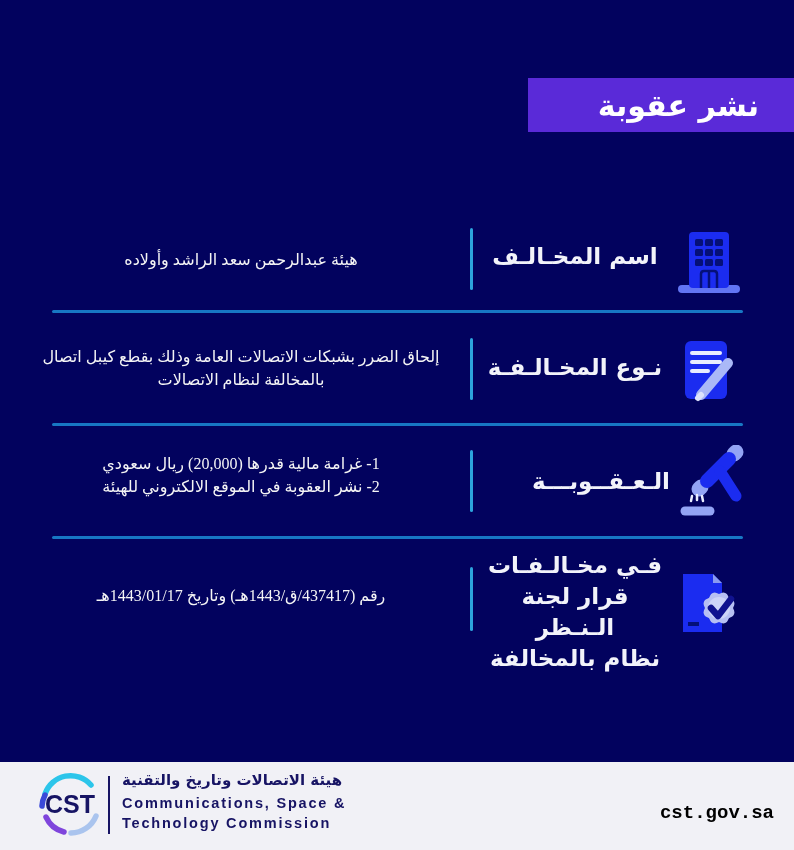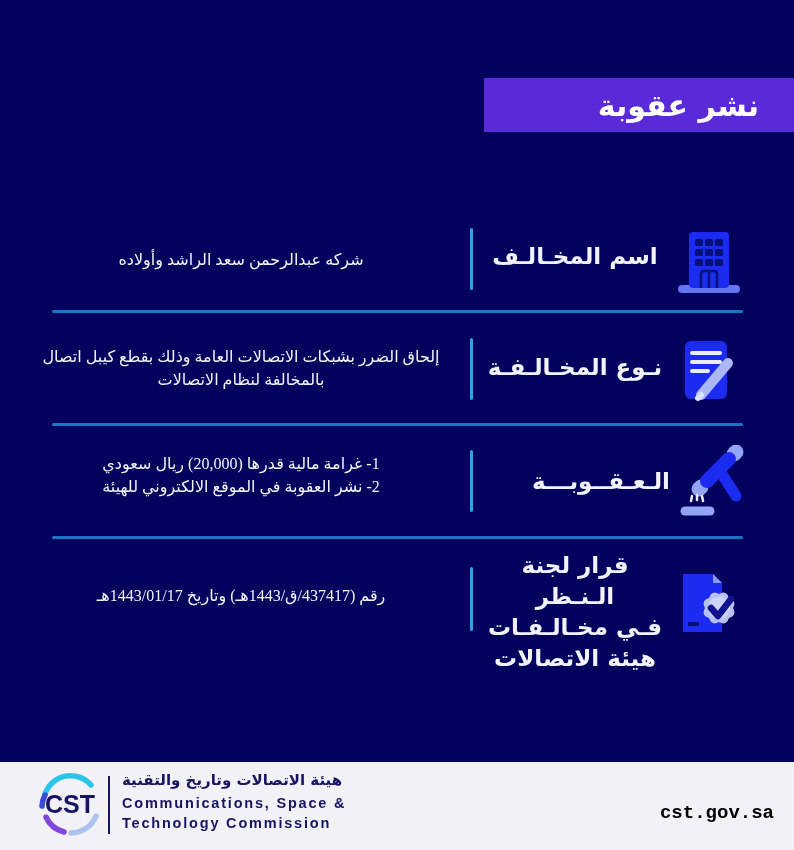--- a/index.html
+++ b/index.html
@@ -2,21 +2,21 @@
 <html lang="ar"><head>
 <meta charset="utf-8">
 <style>
   html,body{margin:0;padding:0;background:#02025e;}
   .canvas{
     position:relative;width:794px;height:850px;overflow:hidden;
     background:#02025e;font-family:"DejaVu Sans","Liberation Sans",sans-serif;
   }
   
   .banner{
-    position:absolute;top:78px;right:0;width:310px;height:54px;
+    position:absolute;top:78px;right:0;width:266px;height:54px;
     background:#5a2ad8;display:flex;align-items:center;justify-content:flex-end;
     padding-right:35px;box-sizing:border-box;
   }
   .banner-title{color:#ffffff;font-size:30px;font-weight:700;direction:rtl;letter-spacing:0;}
   
   .row{position:absolute;left:0;width:794px;}
   .icon-box{position:absolute;right:46px;width:78px;height:78px;}
   .icon-box svg{display:block;width:100%;height:100%;}
   .row-label{
     position:absolute;right:124px;width:190px;text-align:center;direction:rtl;
@@ -53,21 +53,21 @@
 </head>
 <body>
 
 <div class="canvas">
 
   <div class="banner">
     <span class="banner-title">نشر عقوبة</span>
   </div>
 
   <div class="row" style="top:212px;height:100px;">
-    <div class="row-value" style="top:36px;">شركه عبدالرحمن سعد الراشد وأولاده</div>
+    <div class="row-value" style="top:36px;">هيئة عبدالرحمن سعد الراشد وأولاده</div>
     <div class="vbar" style="top:16px;height:62px;"></div>
     <div class="row-label" style="top:30px;">اسم المخـالـف</div>
     <div class="icon-box" style="top:10px;">
       <svg viewBox="0 0 78 78">
         <rect x="8" y="63" width="62" height="8" rx="4" fill="#6275f4"></rect>
         <rect x="19" y="10" width="40" height="56" rx="4" fill="#1b2cf0"></rect>
         <g fill="#051078">
           <rect x="25" y="17" width="8" height="7" rx="1.5"></rect>
             <rect x="35" y="17" width="8" height="7" rx="1.5"></rect>
             <rect x="45" y="17" width="8" height="7" rx="1.5"></rect>
@@ -130,23 +130,23 @@
       </svg>
     </div>
   </div>
 
   <div class="hsep" style="top:536px;"></div>
 
   <div class="row" style="top:548px;height:115px;">
     <div class="row-value" style="top:36px;">رقم (437417/ق/1443هـ) وتاريخ 1443/01/17هـ</div>
     <div class="vbar" style="top:19px;height:64px;"></div>
     <div class="row-label multiline" style="top:2px;">
+      <div>فـي مخـالـفـات</div>
       <div>قرار لجنة الـنـظر</div>
-      <div>فـي مخـالـفـات</div>
-      <div>هيئة الاتصالات</div>
+      <div>نظام بالمخالفة</div>
     </div>
     <div class="icon-box" style="top:17px;">
       <svg viewBox="0 0 78 78">
         <path d="M13 9 h30 l9 9 v49 h-39 z" fill="#1b2cf0"></path>
         <path d="M43 9 l9 9 h-9 z" fill="#8a9af0"></path>
         <rect x="18" y="57" width="11" height="4" fill="#041078"></rect>
         <g transform="translate(49,43)">
           <rect x="-13" y="-13" width="26" height="26" rx="5" fill="#b7c0f3" transform="rotate(22.5)"></rect>
           <rect x="-13" y="-13" width="26" height="26" rx="5" fill="#b7c0f3" transform="rotate(67.5)"></rect>
           <circle r="14" fill="#b7c0f3"></circle>

